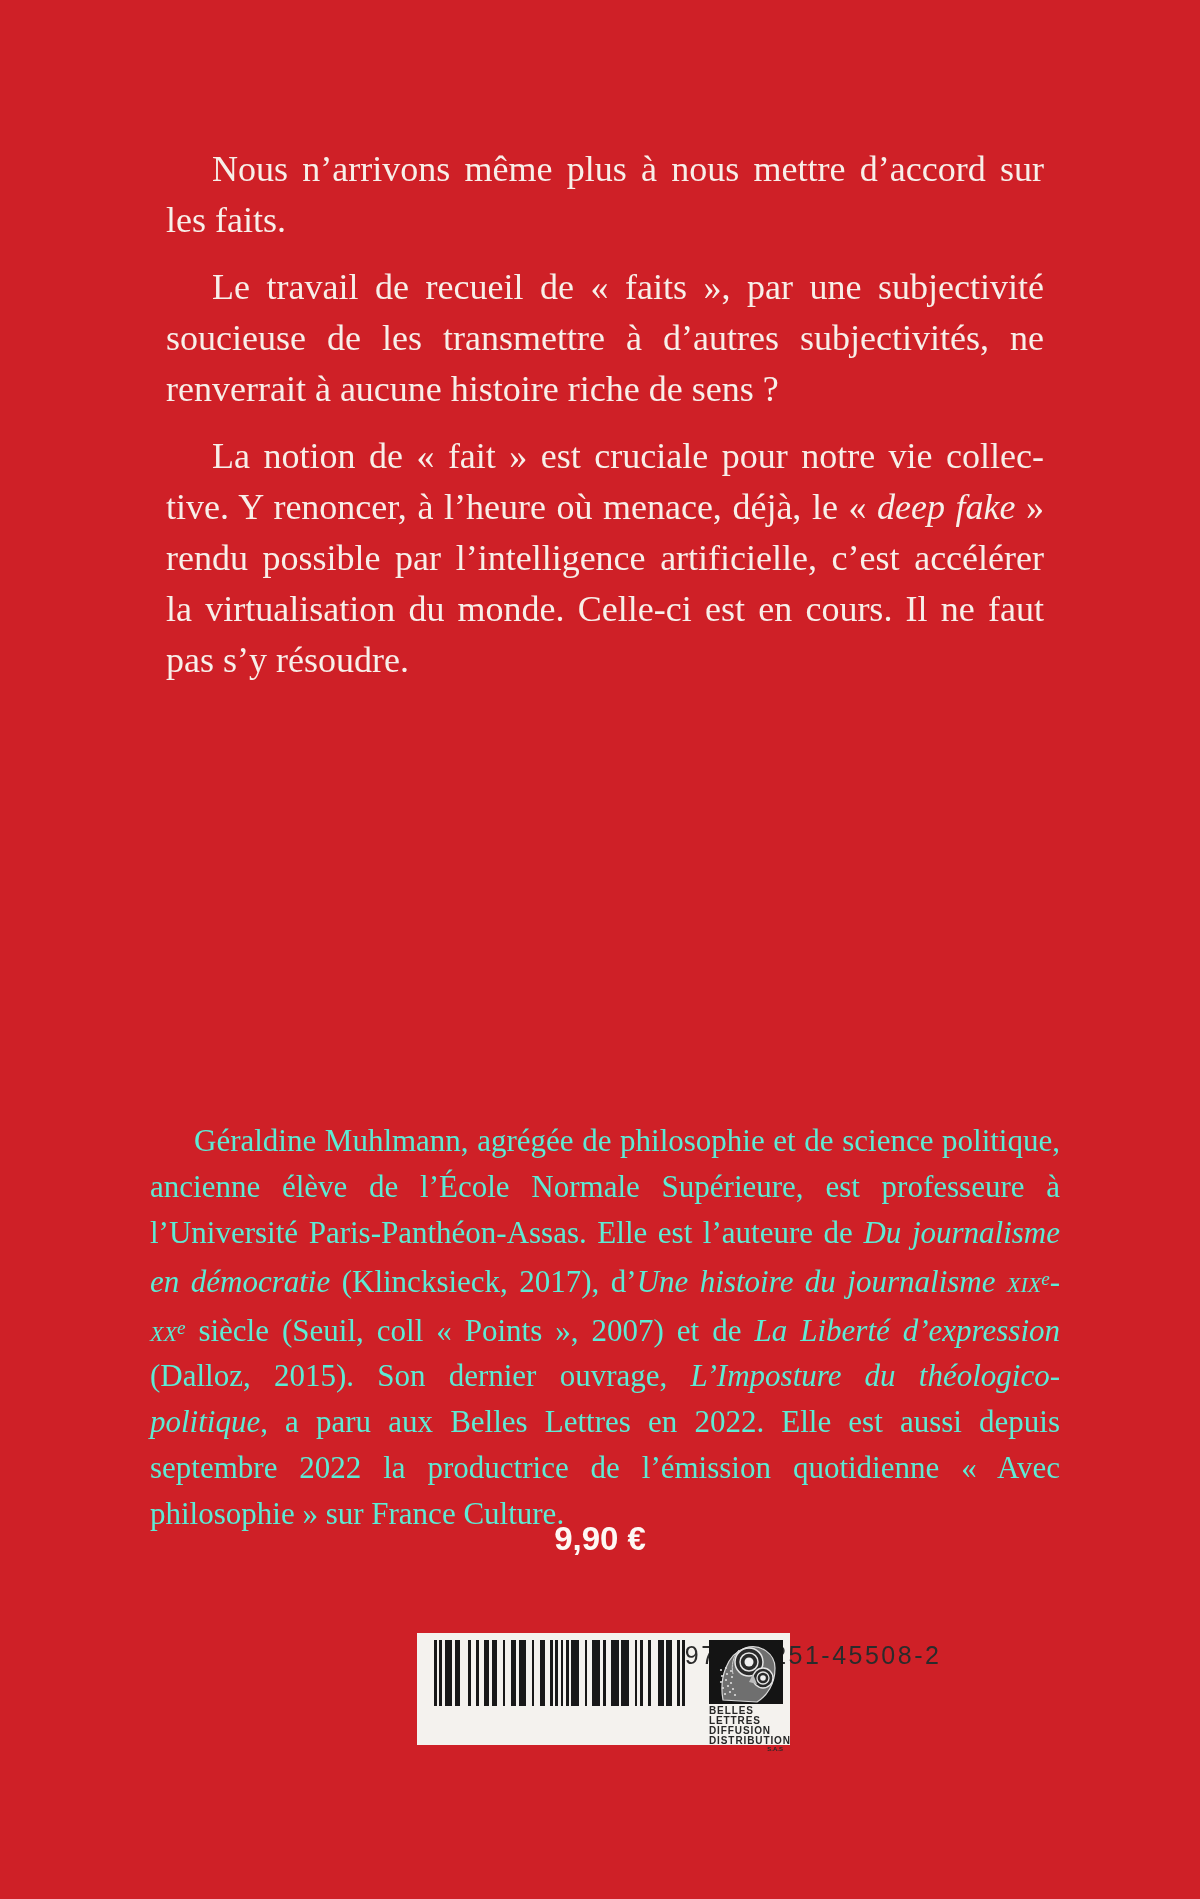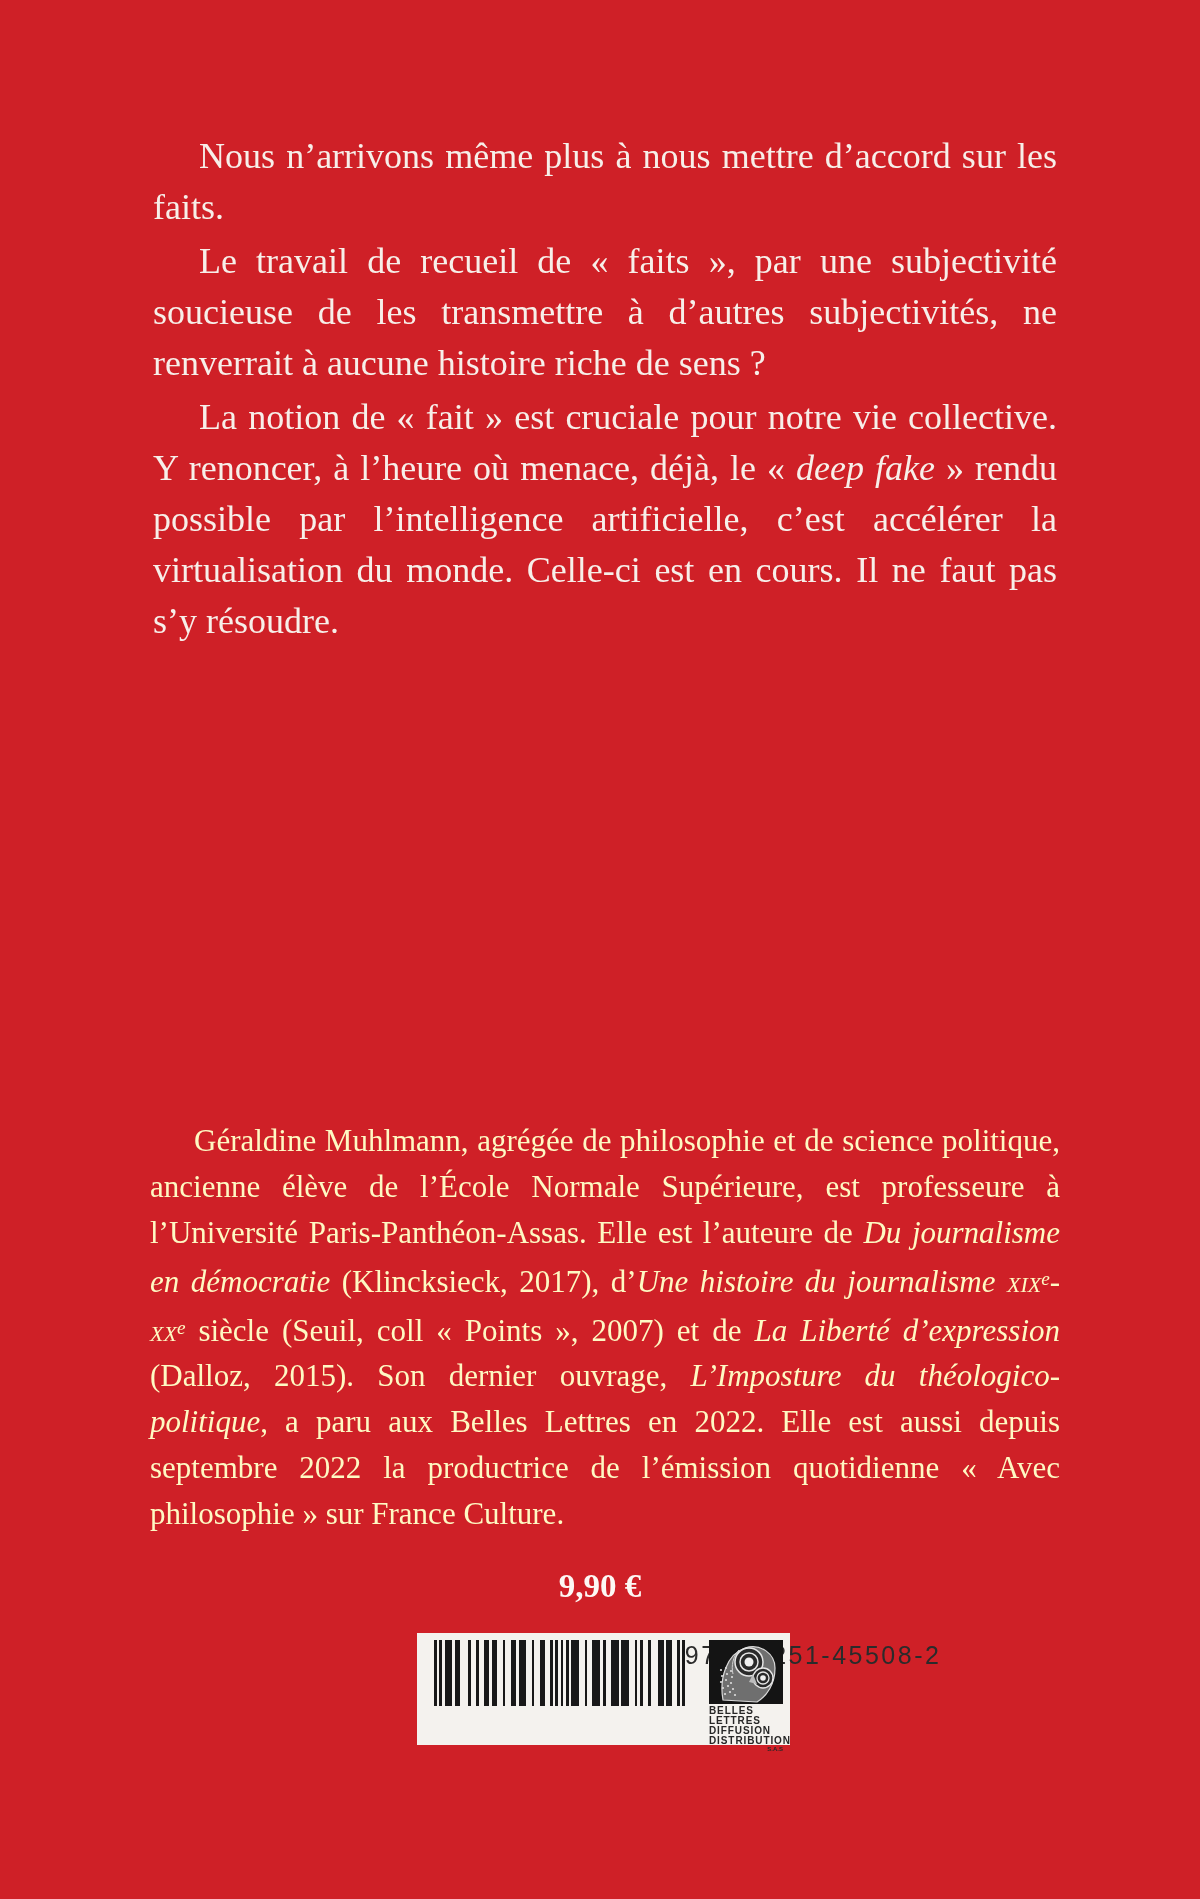--- a/index.html
+++ b/index.html
@@ -10,35 +10,35 @@
     background:#cf2027;
     font-family:"Liberation Serif","DejaVu Serif",serif;
     overflow:hidden;
   }
   .body-text {
     position:absolute; left:150px; top:128px; width:910px;
     font-size:36px; line-height:51px;
     color:#f7efe9;
     text-align:justify;
   }
-  .body-text p { margin:3px; text-indent:46px; }
+  .body-text p { margin:16px; text-indent:46px; }
   .bio-text {
     position:absolute; left:150px; top:1118px; width:910px;
     font-size:31px; line-height:46px;
     color:#f7efe9;
     text-align:justify;
   }
   .bio-text p { margin:0; text-indent:44px; }
   .it { font-style:italic; }
   .sc { font-variant:small-caps; }
   .sup { font-size:0.62em; vertical-align:0.35em; }
   .price {
-    position:absolute; left:0; right:0; top:1568px;
+    position:absolute; left:0; right:0; top:1520px;
     text-align:center;
-    font-family:Liberation Serif, serif;
+    font-family:Liberation Sans, sans-serif;
     font-weight:bold; font-size:33px; color:#fdf8f4;
   }
   .barcode-box {
     position:absolute; left:417px; top:1633px;
     width:373px; height:112px;
     background:#f4f2ee;
     display:flex;
     box-sizing:border-box;
     padding:7px 5px 4px 17px;
   }
@@ -73,21 +73,21 @@
 <body style="background: rgb(207, 32, 39);">
 
 <div class="page" style="background: rgb(207, 32, 39);">
 
   <div class="body-text" id="body-text" style="color: rgb(247, 239, 233);">
       <p><span>Nous n’arrivons même plus à nous mettre d’accord sur les faits.</span></p>
       <p><span>Le travail de recueil de « faits », par une subjectivité soucieuse de les transmettre à d’autres subjectivités, ne renverrait à aucune histoire riche de sens ?</span></p>
       <p><span>La notion de « fait » est cruciale pour notre vie collec­tive. Y renoncer, à l’heure où menace, déjà, le « </span><span class="it">deep fake</span><span> » rendu possible par l’intelligence artificielle, c’est accélérer la virtualisation du monde. Celle-ci est en cours. Il ne faut pas s’y résoudre.</span></p>
     </div>
 
-  <div class="bio-text" id="bio-text" style="color: #fef9c3;">
+  <div class="bio-text" id="bio-text" style="color: #5eead4;">
       <p><span>Géraldine Muhlmann, agrégée de philosophie et de science politique, ancienne élève de l’École Normale Supérieure, est pro­fesseure à l’Université Paris-Panthéon-Assas. Elle est l’auteure de </span><span class="it">Du journalisme en démocratie</span><span> (Klincksieck, 2017), d’</span><span class="it">Une histoire du journalisme </span><span class="it sc">xix</span><span class="it sup">e</span><span class="it">-</span><span class="it sc">xx</span><span class="it sup">e</span><span> siècle (Seuil, coll « Points », 2007) et de </span><span class="it">La Liberté d’expression</span><span> (Dalloz, 2015). Son dernier ouvrage, </span><span class="it">L’Imposture du théologico-politique</span><span>, a paru aux Belles Lettres en 2022. Elle est aussi depuis septembre 2022 la productrice de l’émission quotidienne « Avec philosophie » sur France Culture.</span></p>
     </div>
 
   <div class="price">9,90 €</div>
 
   <div class="barcode-box">
     <div class="barcode-left">
       <div class="bars" id="barcode-bars">
           <div class="m on"></div>
           <div class="m"></div>

